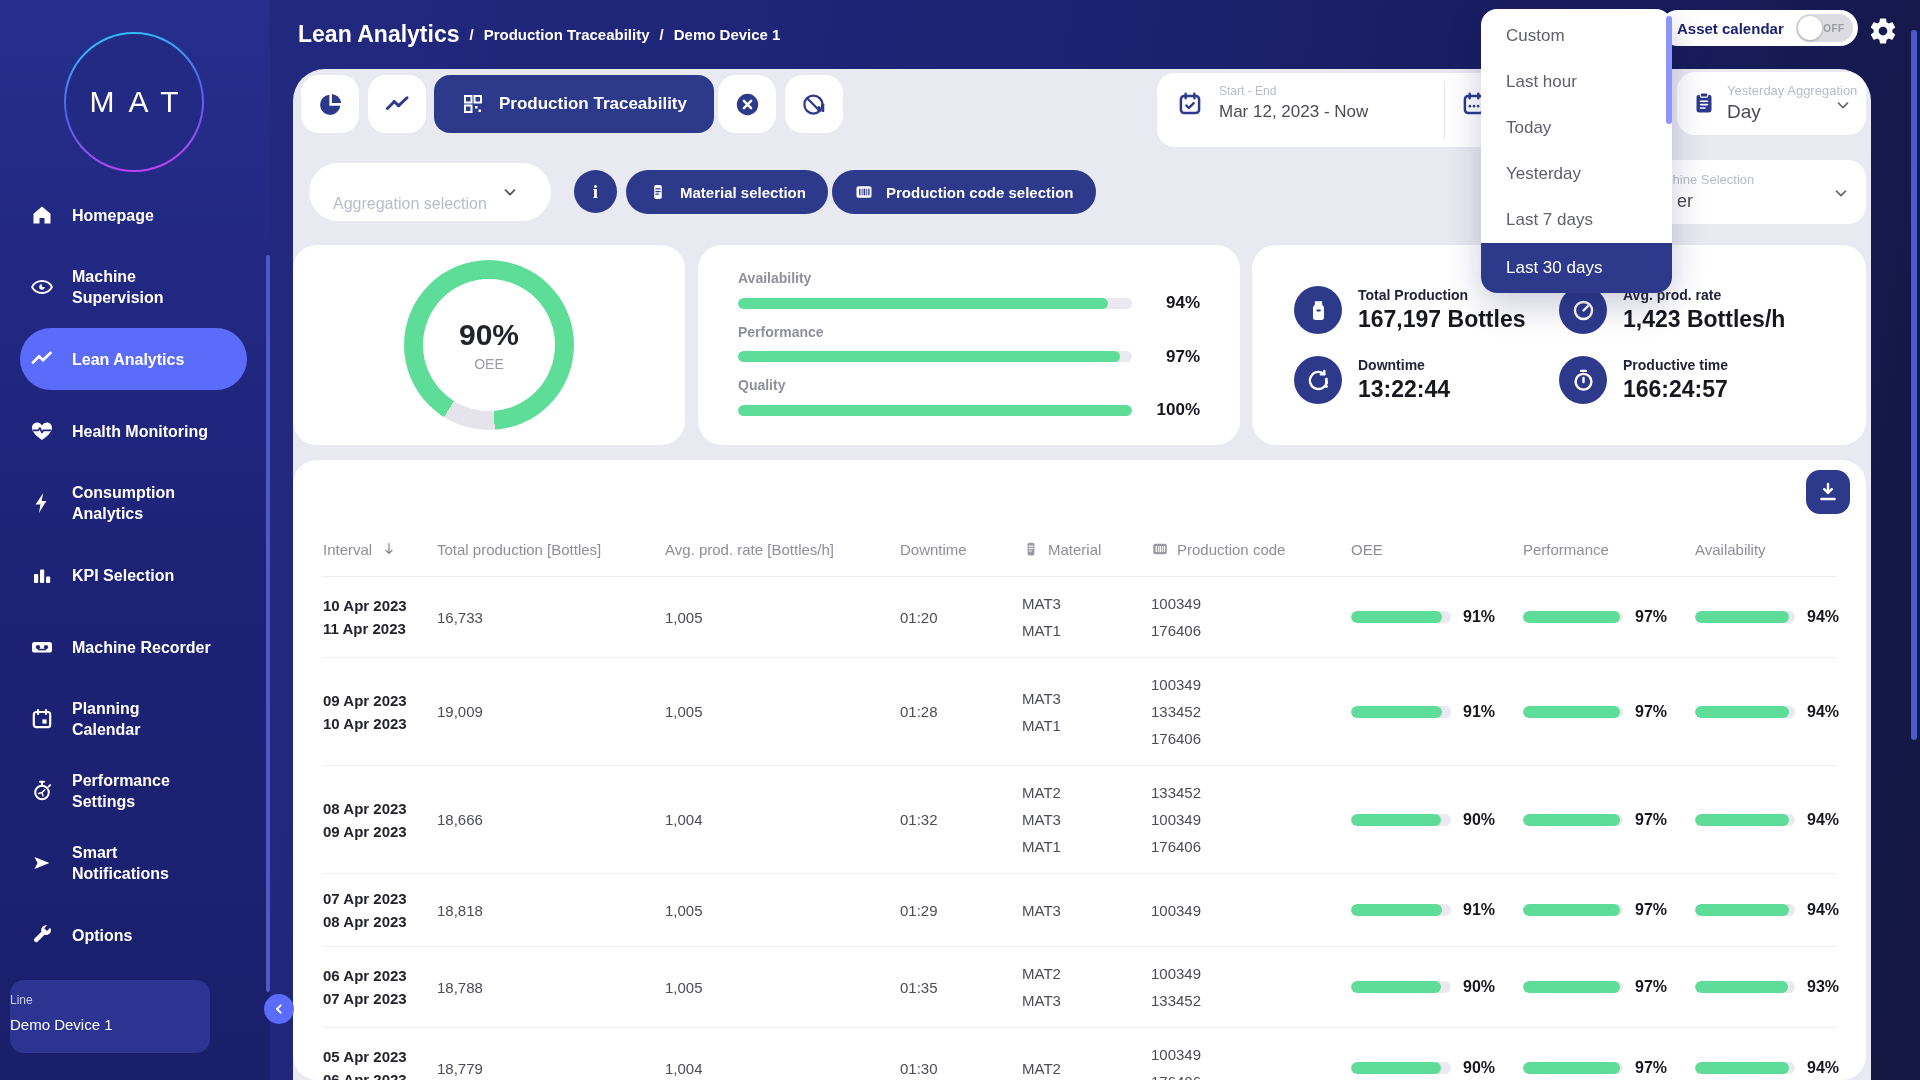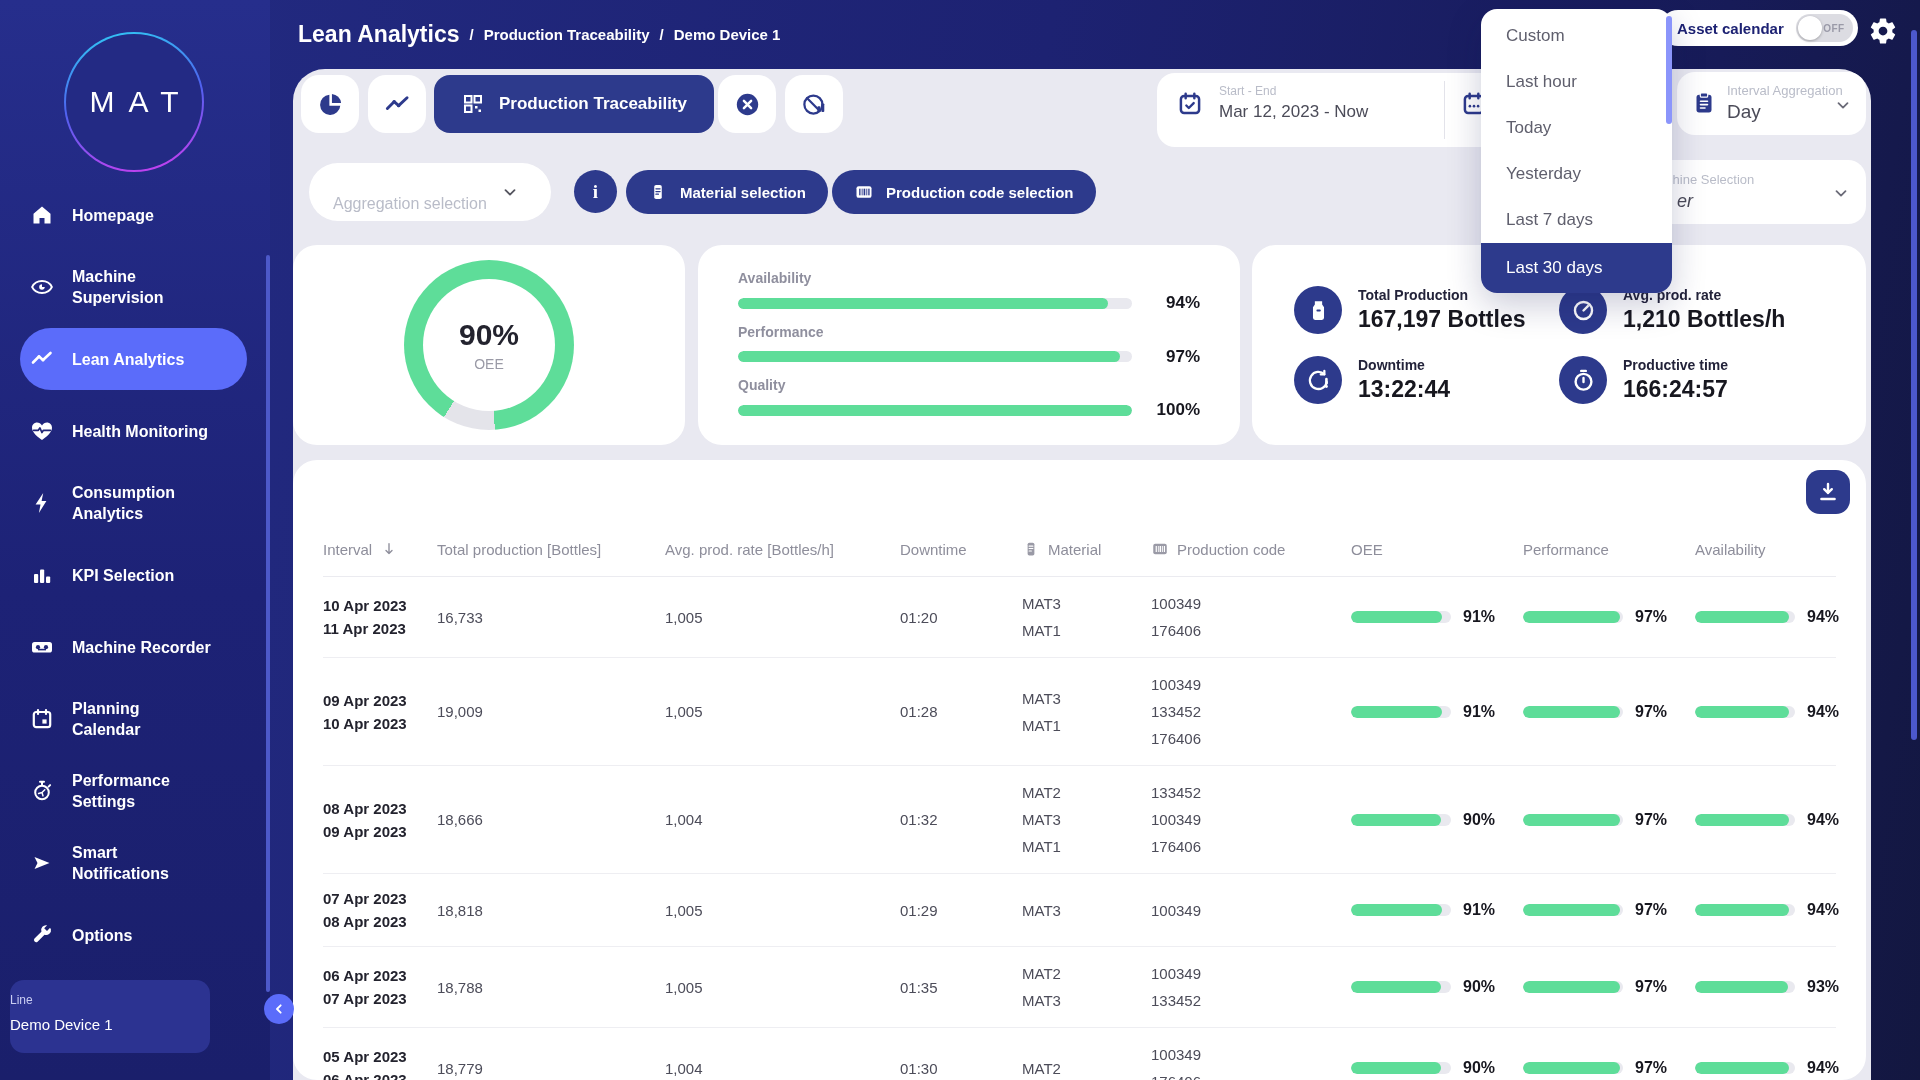--- a/index.html
+++ b/index.html
@@ -87,21 +87,21 @@
   .info-btn::after { content:"i"; }
   .filter-pill { position:absolute; top:101px; height:44px; border-radius:22px; background:#2d3a8c; border:none; color:#fff;
     display:flex; align-items:center; gap:12px; padding:0 22px; font-size:15px; font-weight:700; cursor:pointer; }
   .filter-pill svg { width:20px; height:20px; }
   .filter-pill .stripe { stroke:#2d3a8c; }
   .filter-pill .stripe-f { fill:#2d3a8c; }
   .pill-material { left:333px; }
   .pill-prodcode { left:539px; }
   .machine-card { position:absolute; left:1267px; top:91px; width:306px; height:64px; background:#fff; border-radius:18px; cursor:pointer; }
   .mc-label { position:absolute; left:88px; top:12px; font-size:13px; color:#b9bcc8; }
-  .mc-value { position:absolute; left:117px; top:31px; font-size:18px; color:#4b4b58;font-style:italic; }
+  .mc-value { position:absolute; left:117px; top:31px; font-size:18px; color:#4b4b58; }
   .mc-chev { position:absolute; right:16px; top:24px; width:18px; height:18px; color:#6b6b78; }
 
   
   .gauge-card { position:absolute; left:0; top:176px; width:392px; height:200px; background:#fff; border-radius:24px;
     display:flex; align-items:center; justify-content:center; }
   .gauge { position:relative; width:170px; height:170px; border-radius:50%; }
   .gauge-center { position:absolute; inset:19px; background:#fff; border-radius:50%;
     display:flex; flex-direction:column; align-items:center; justify-content:center; }
   .gauge-value { font-size:30px; font-weight:800; color:#23232e; }
   .gauge-label { font-size:14px; color:#9a9aa6; margin-top:4px; }
@@ -370,21 +370,21 @@
   </div>
 
   <div class="interval-card">
     <span class="ic-icon">
         <svg viewBox="0 0 24 24">
           <rect x="4.5" y="3.8" width="15" height="17.6" rx="2.6" fill="currentColor"></rect>
           <rect x="8.3" y="2" width="7.4" height="4.2" rx="1.3" fill="currentColor" stroke="#fff" stroke-width="1.2"></rect>
           <path d="M8.5 10.2h7M8.5 13.6h7M8.5 17h4.5" stroke="#fff" stroke-width="1.6" stroke-linecap="round"></path>
         </svg>
       </span>
-    <div class="ic-label">Interval Aggregation</div>
+    <div class="ic-label">Yesterday Aggregation</div>
     <div class="ic-value">Day</div>
     <span class="ic-chev">
         <svg viewBox="0 0 24 24" fill="none">
           <path d="m6 9.5 6 6 6-6" stroke="currentColor" stroke-width="2.4" stroke-linecap="round" stroke-linejoin="round"></path>
         </svg>
       </span>
   </div>
 
   <div class="agg-select">
     <span class="agg-ph">Aggregation selection</span>
@@ -483,21 +483,21 @@
       </div>
       <div class="stat">
         <div class="stat-icon">
           <svg viewBox="0 0 24 24" fill="none">
             <circle cx="12" cy="12" r="8.2" stroke="currentColor" stroke-width="2.3"></circle>
             <path d="M12 12l4.2-4.2" stroke="currentColor" stroke-width="2.3" stroke-linecap="round"></path>
           </svg>
         </div>
     <div>
           <div class="stat-label">Avg. prod. rate</div>
-    <div class="stat-value">1,210 Bottles/h</div>
+    <div class="stat-value">1,423 Bottles/h</div>
         </div>
       </div>
       <div class="stat">
         <div class="stat-icon">
           <svg viewBox="0 0 24 24" fill="none">
             <path d="M20 13.5A8.2 8.2 0 1 1 17.6 6" stroke="currentColor" stroke-width="2.2" stroke-linecap="round"></path>
             <path d="M17.6 2.8v3.4h-3.4" stroke="currentColor" stroke-width="2.2" stroke-linecap="round" stroke-linejoin="round"></path>
             <path d="M19.6 10.5v4.2" stroke="currentColor" stroke-width="2.5" stroke-linecap="round"></path>
             <path d="M19.6 17.6v.2" stroke="currentColor" stroke-width="2.8" stroke-linecap="round"></path>
           </svg>

